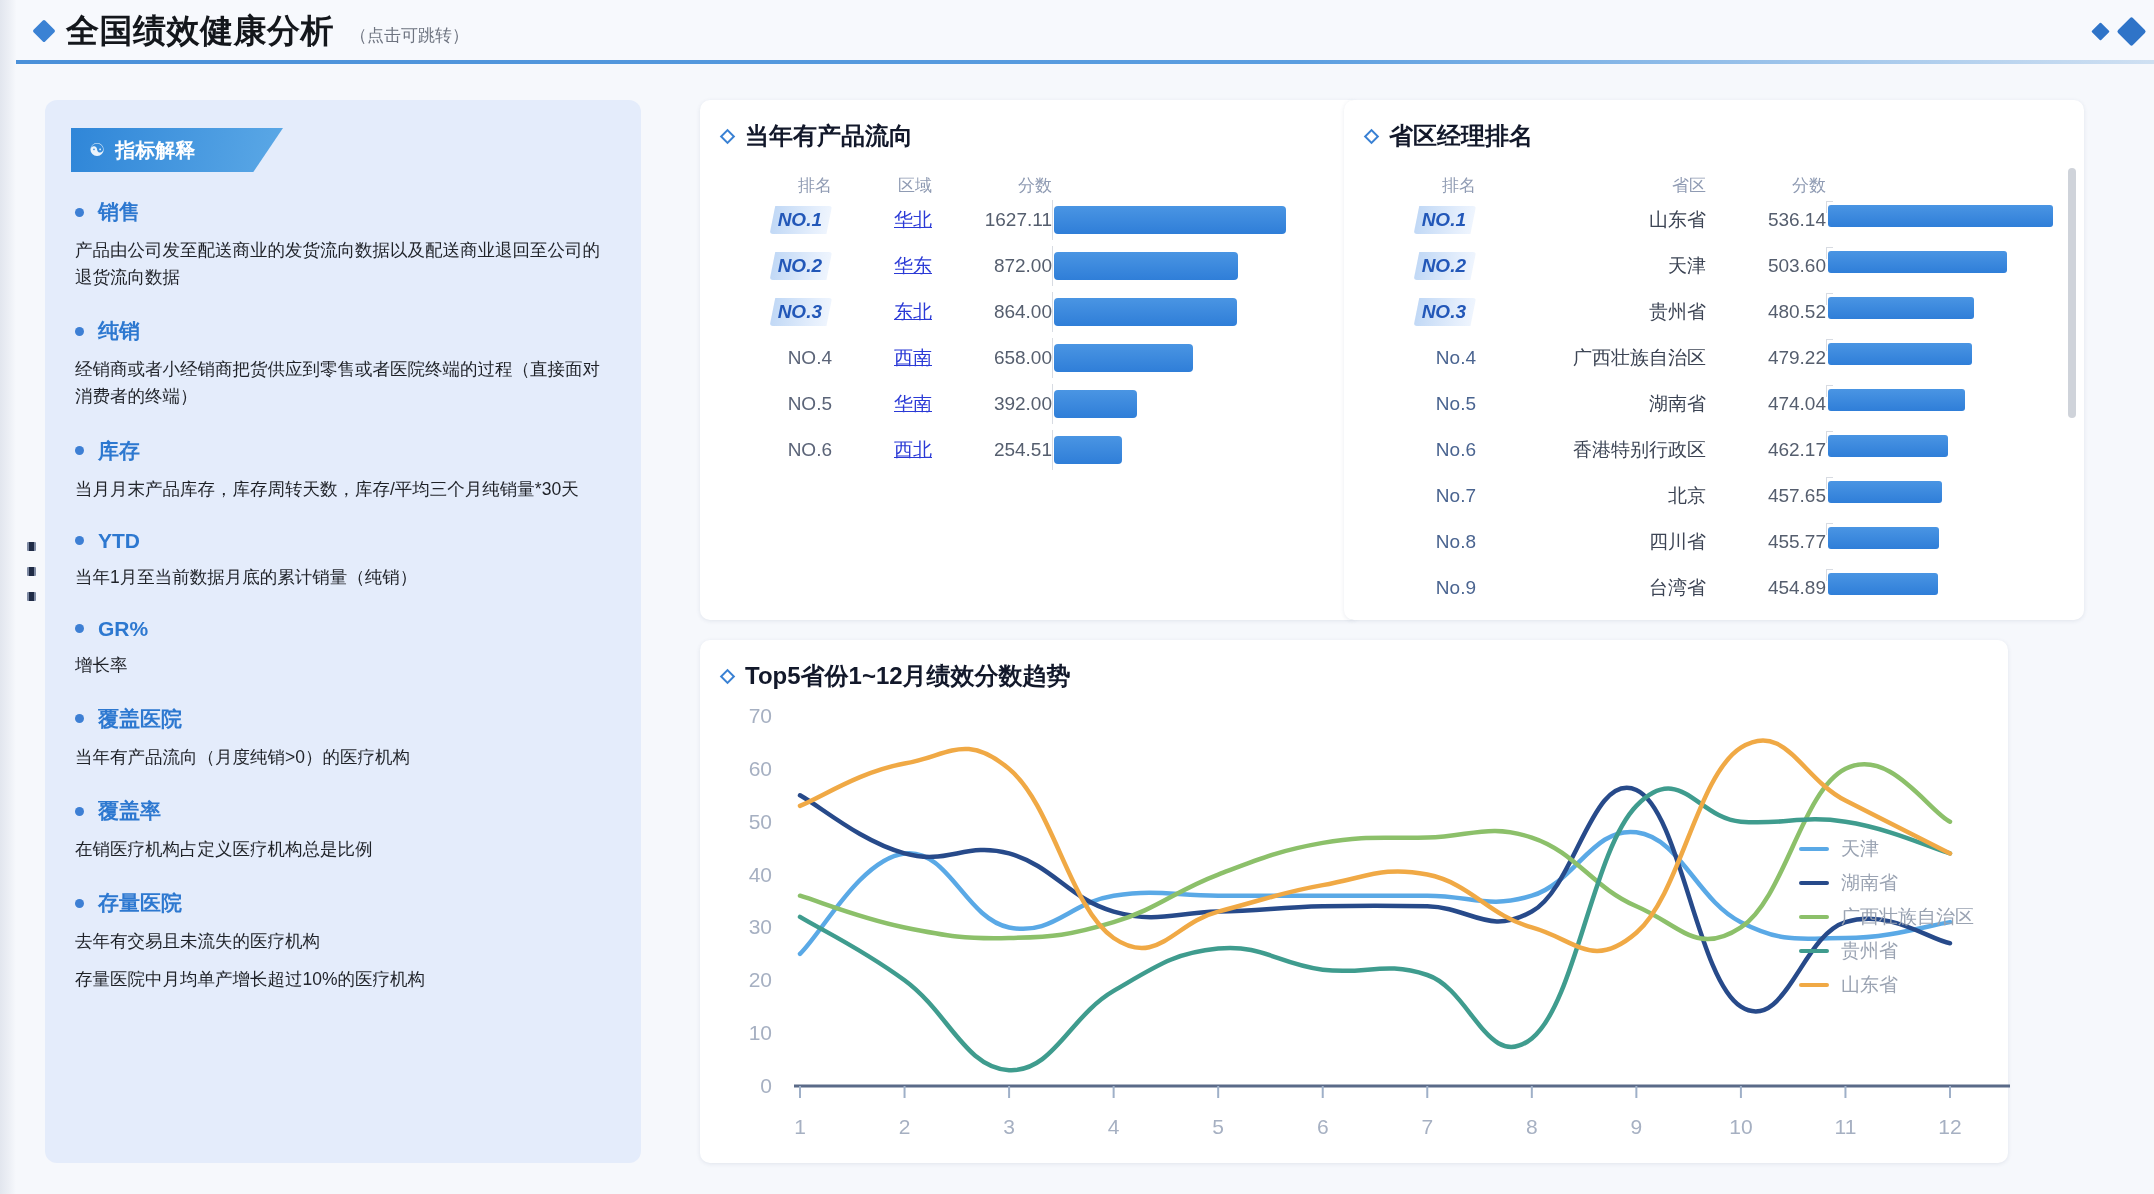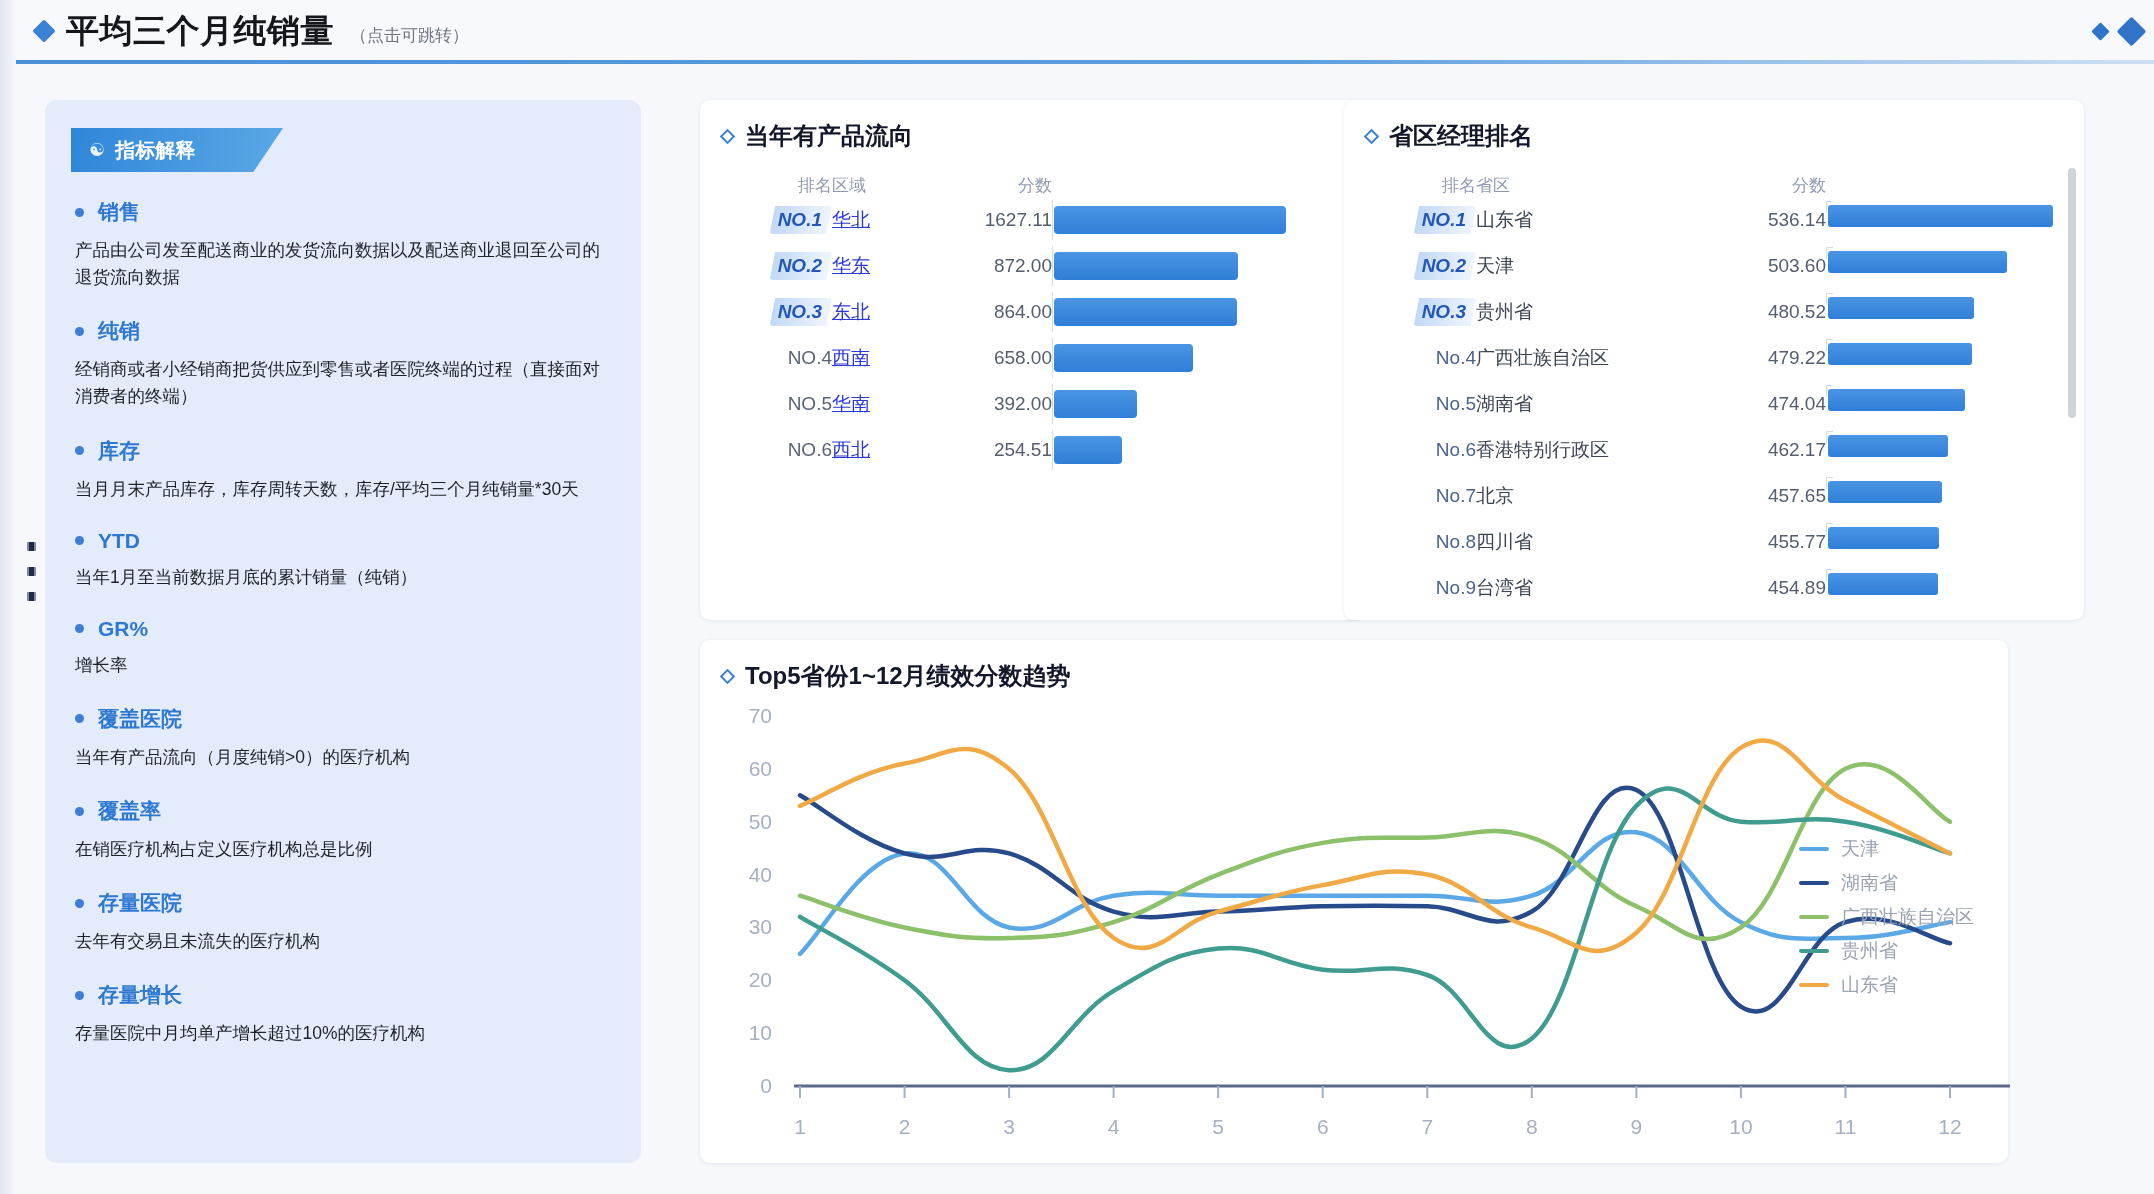--- a/index.html
+++ b/index.html
@@ -68,21 +68,21 @@
     box-shadow: 0 1px 4px rgba(40,60,100,.10);
   }
   .card-title { display: flex; align-items: center; padding: 20px 0 0 22px; }
   .card-title .dia { width: 11px; height: 11px; border: 2px solid #3b82d4; transform: rotate(45deg); margin-right: 12px; }
   .card-title .txt { font-size: 24px; font-weight: 700; color: #12182a; }
 
   
   .rank-head { display: flex; font-size: 17px; color: #8f9bb3; padding-top: 22px; }
   .rank-row { display: flex; align-items: center; height: 46px; }
   .c-rank { width: 110px; text-align: right; }
-  .c-name { width: 100px; text-align: left; }
+  .c-name { width: 100px; text-align: right; }
   .c-score { width: 120px; text-align: right; }
   .badge {
     display: inline-block; font-style: italic; font-weight: 800; font-size: 19px; color: #2257b8;
     background: linear-gradient(100deg, #bdd6f5 0%, #e4eefc 70%, #f2f7fe 100%);
     padding: 3px 10px 3px 8px; border-radius: 3px;
     clip-path: polygon(9% 0, 100% 0, 91% 100%, 0 100%);
     filter: blur(.35px);
   }
   .rank-plain { font-size: 19px; color: #5b6478; }
   .rank-plain.blue { color: #4a6490; }
@@ -119,21 +119,21 @@
 
   <div class="left-rail"></div>
   <div class="rail-dots">
       <i></i>
       <i></i>
       <i></i>
     </div>
 
   <div class="header">
     <div class="hdr-diamond"></div>
-    <div class="hdr-title">平均三个月纯销量</div>
+    <div class="hdr-title">全国绩效健康分析</div>
     <div class="hdr-sub">（点击可跳转）</div>
     <div class="hdr-right">
       <div class="d1"></div>
       <div class="d2"></div>
     </div>
   </div>
   <div class="header-underline"></div>
 
   <div class="sidebar">
     <div class="side-ribbon">
@@ -191,24 +191,20 @@
           <div class="metric-desc">在销医疗机构占定义医疗机构总是比例</div>
         </div>
         <div class="metric">
           <div class="metric-title">
             <span class="dot"></span>
             <span class="nm">存量医院</span>
           </div>
           <div class="metric-desc">去年有交易且未流失的医疗机构</div>
         </div>
         <div class="metric">
-          <div class="metric-title">
-            <span class="dot"></span>
-            <span class="nm">存量增长</span>
-          </div>
           <div class="metric-desc">存量医院中月均单产增长超过10%的医疗机构</div>
         </div>
       </div>
   </div>
 
   <div class="card" id="region-card" style="left:700px; top:100px; width:660px; height:520px;">
     <div class="card-title">
       <span class="dia"></span>
       <span class="txt">当年有产品流向</span>
     </div>

